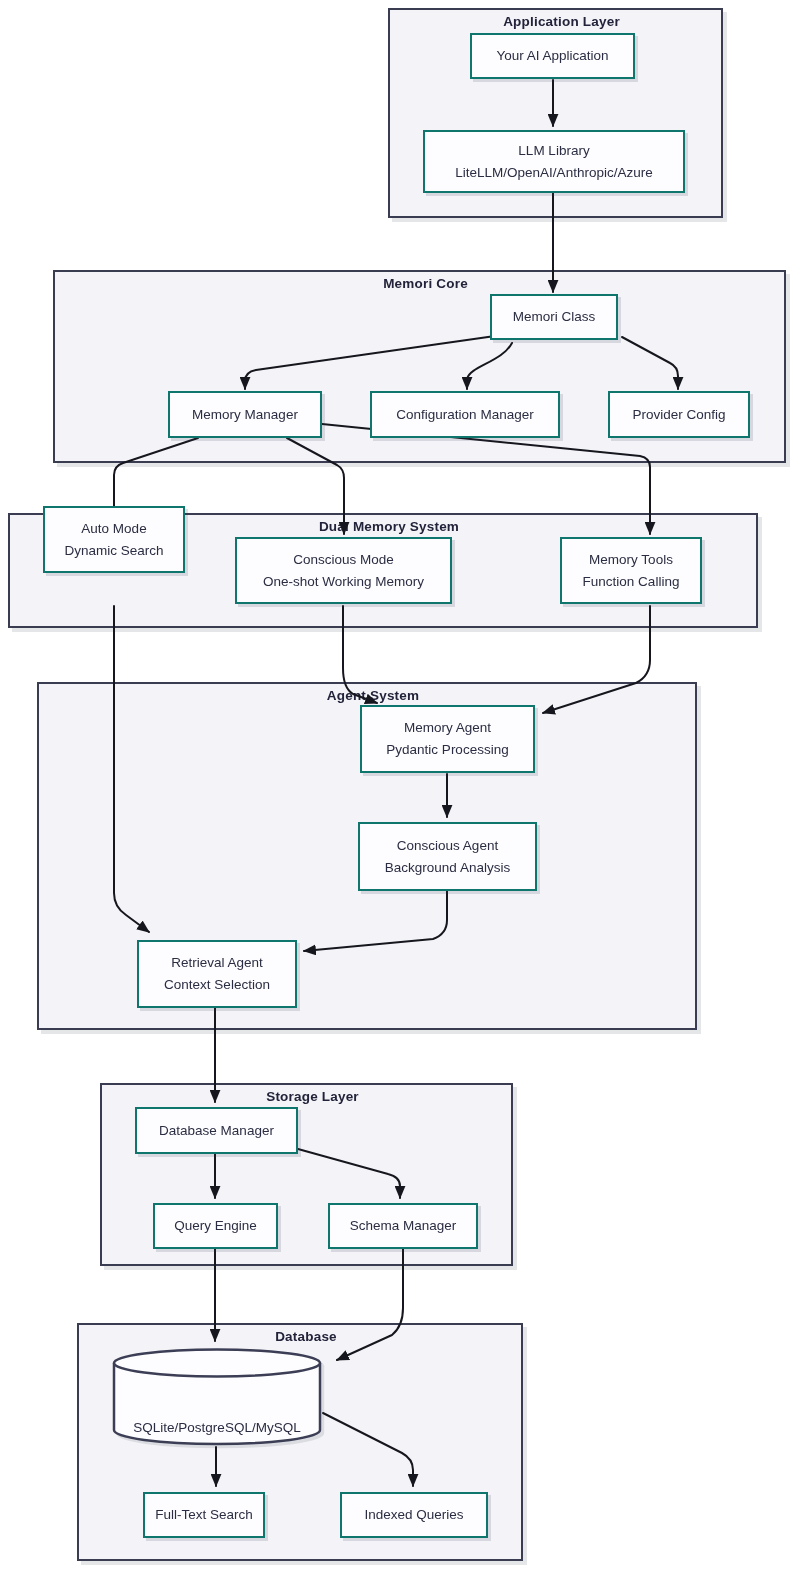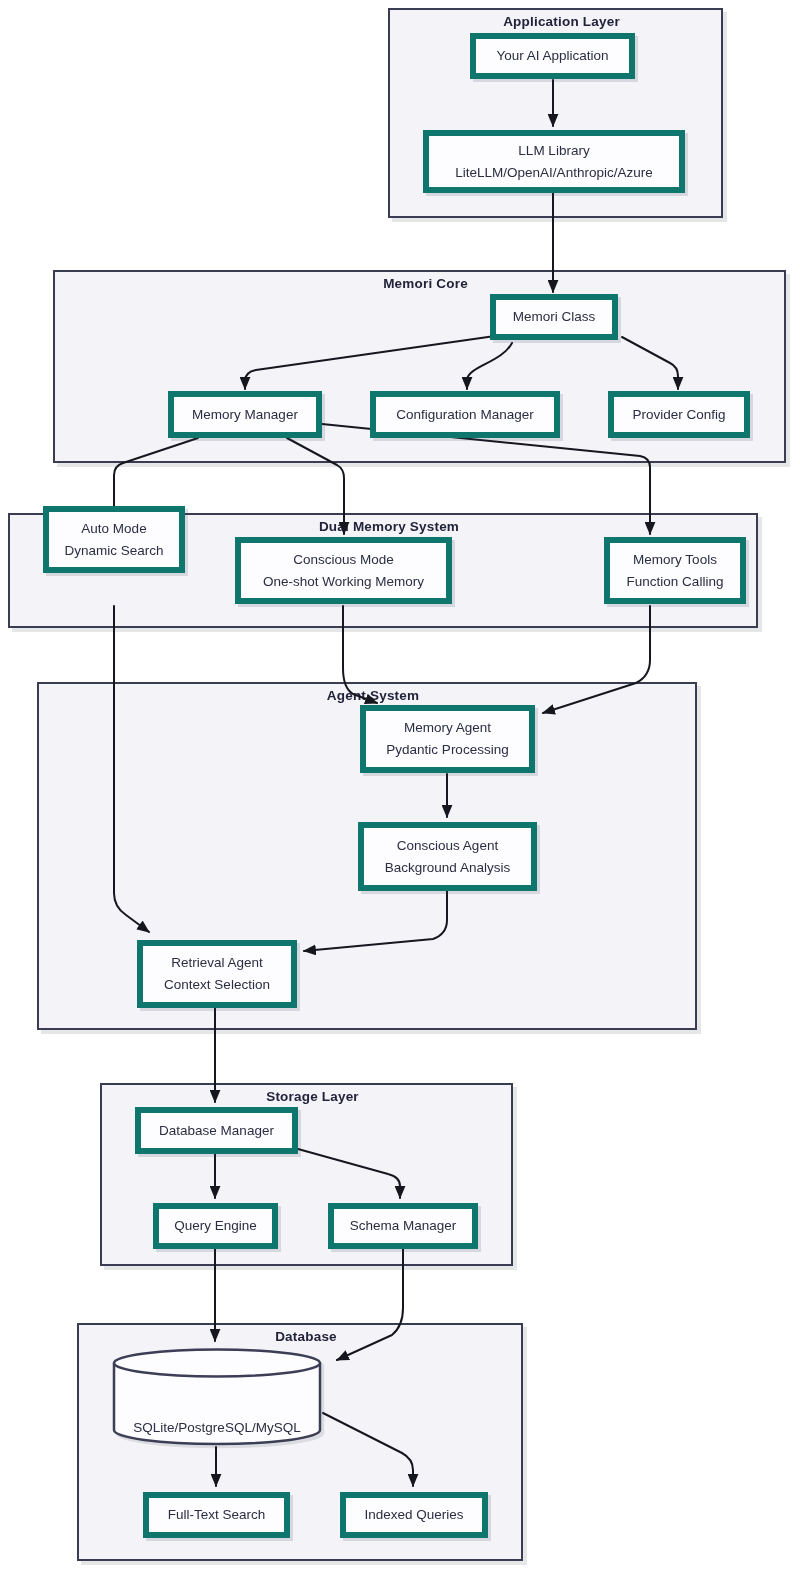--- a/index.html
+++ b/index.html
@@ -9,21 +9,21 @@
   }
   .container{
     position:absolute;background:#f4f4f8;border:2px solid #3a3c52;
     box-shadow:4px 4px 0 rgba(56,58,80,0.13);box-sizing:border-box;
   }
   .ctitle{
     position:absolute;top:4px;left:0;right:0;text-align:center;
     font-size:13.5px;font-weight:600;color:#22233a;letter-spacing:.2px;padding-left:12px;
   }
   .node{
-    position:absolute;background:#fdfdff;border:6px solid #0f766e;
+    position:absolute;background:#fdfdff;border:2px solid #0f766e;
     box-shadow:3px 3px 0 rgba(56,58,80,0.15);box-sizing:border-box;
     display:flex;flex-direction:column;align-items:center;justify-content:center;
     font-size:13.5px;font-weight:500;color:#2b2d42;line-height:1.6;text-align:center;
     padding:2px 6px;
   }
   .node span{display:block;white-space:nowrap;}
   .edges{position:absolute;left:0;top:0;pointer-events:none;z-index:5;}
   .node,.cyl{z-index:6;}
   .cyl{position:absolute;}
   .cyl svg{display:block;filter:drop-shadow(3px 3px 0 rgba(56,58,80,0.13));}
@@ -119,21 +119,21 @@
   <div class="node" style="left:43px;top:506px;width:142px;height:67px">
     <span>Auto Mode</span>
     <span>Dynamic Search</span>
   </div>
 
   <div class="node" style="left:235px;top:537px;width:217px;height:67px">
     <span>Conscious Mode</span>
     <span>One-shot Working Memory</span>
   </div>
 
-  <div class="node" style="left:604px;top:537px;width:142px;height:67px">
+  <div class="node" style="left:560px;top:537px;width:142px;height:67px">
     <span>Memory Tools</span>
     <span>Function Calling</span>
   </div>
 
   <div class="node" style="left:360px;top:705px;width:175px;height:68px">
     <span>Memory Agent</span>
     <span>Pydantic Processing</span>
   </div>
 
   <div class="node" style="left:358px;top:822px;width:179px;height:69px">
@@ -159,21 +159,21 @@
   </div>
 
   <div class="cyl" style="left:112px;top:1347px;width:210px;height:100px">
     <svg width="210" height="100" viewBox="0 0 210 100">
       <path d="M2 16 V83 A103 14 0 0 0 208 83 V16" fill="#fdfdff" stroke="#3c3e55" stroke-width="2.5"></path>
       <ellipse cx="105" cy="16" rx="103" ry="13.5" fill="#fdfdff" stroke="#3c3e55" stroke-width="2.5"></ellipse>
     </svg>
     <div class="cyl-label">SQLite/PostgreSQL/MySQL</div>
   </div>
 
-  <div class="node" style="left:143px;top:1492px;width:147px;height:46px">
+  <div class="node" style="left:143px;top:1492px;width:122px;height:46px">
     <span>Full-Text Search</span>
   </div>
 
   <div class="node" style="left:340px;top:1492px;width:148px;height:46px">
     <span>Indexed Queries</span>
   </div>
 
 </div>
 
 </body></html>

